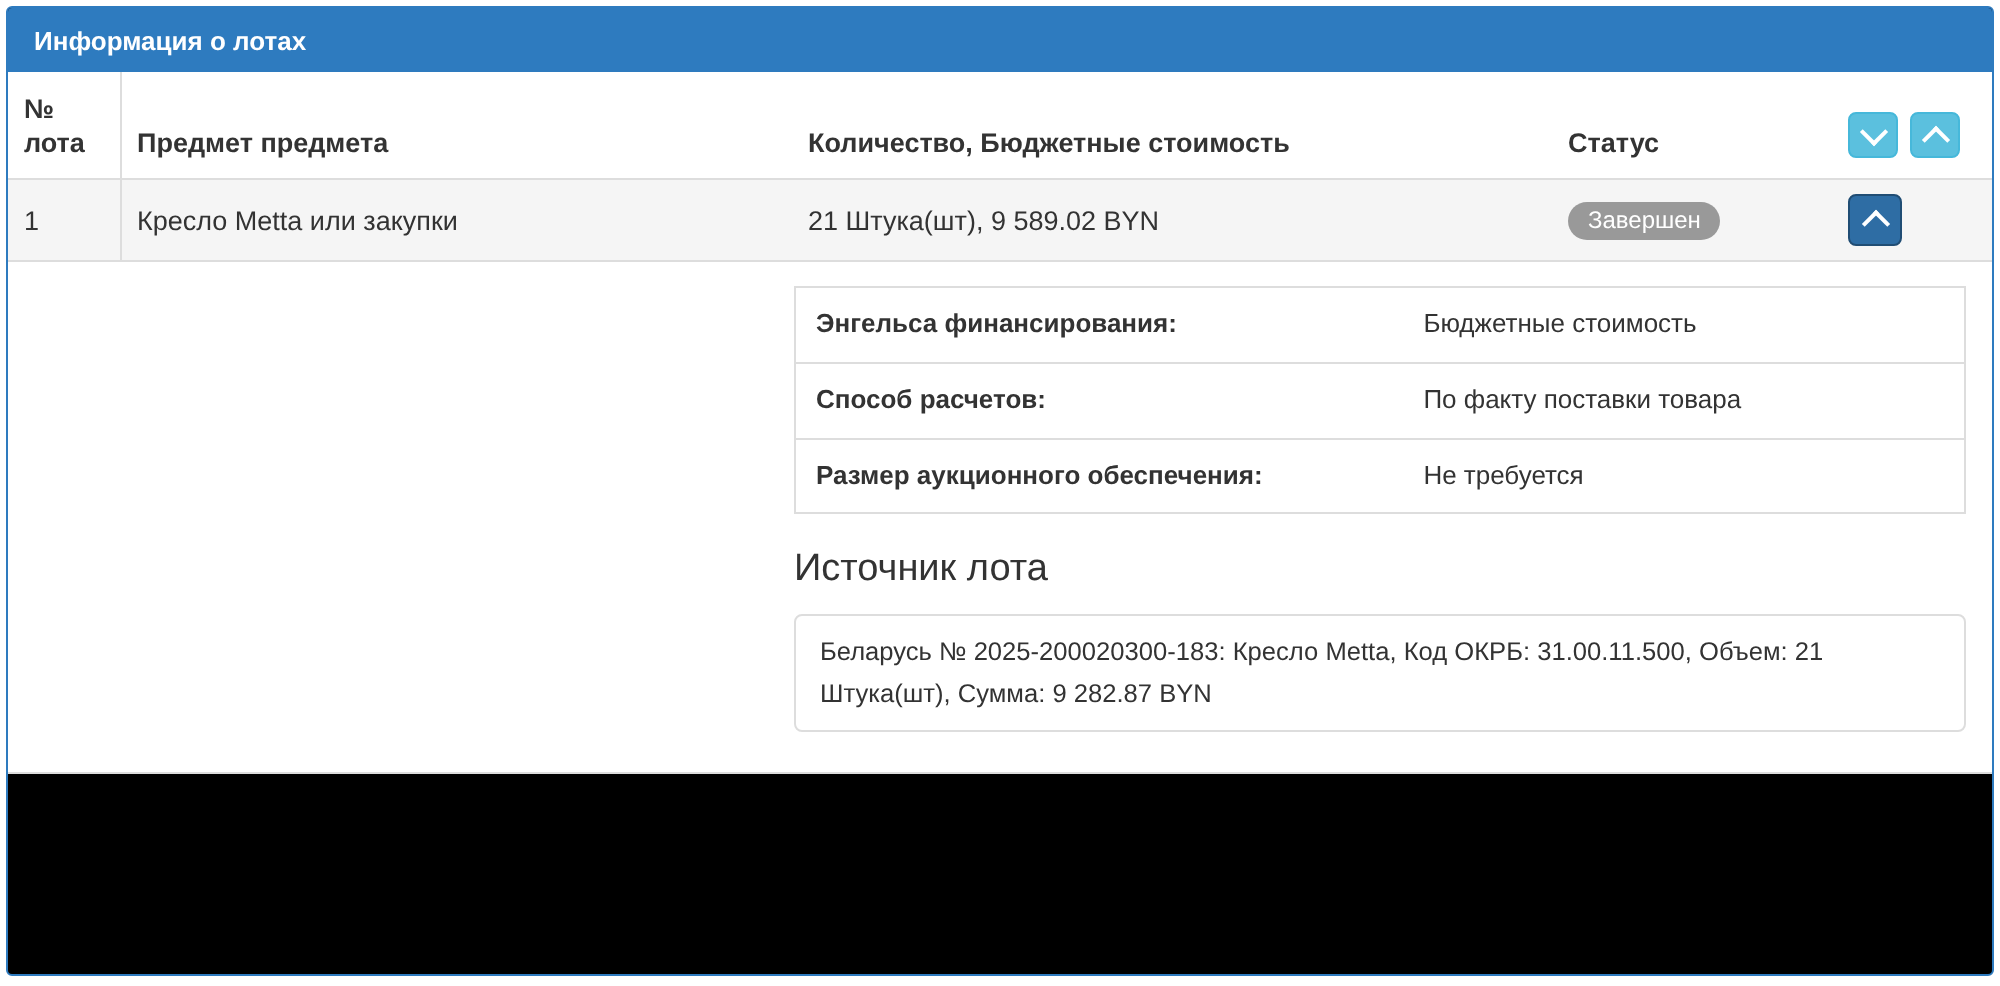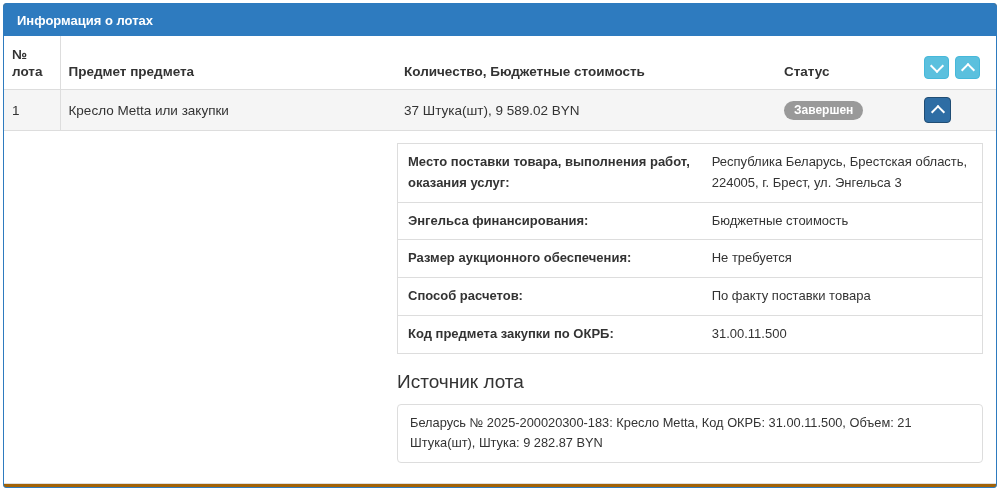--- a/index.html
+++ b/index.html
@@ -9,21 +9,21 @@
     font-family: "Liberation Sans", "DejaVu Sans", sans-serif;
     color: #333;
     overflow: hidden;
   }
   .panel {
     margin: 3px;
     height: 485px;
     box-sizing: border-box;
     border: 1px solid #2e7bbf;
     border-radius: 3px;
-    background: #a16207;
+    background: #000000;
     overflow: hidden;
   }
   .panel-heading {
     background: #2e7bbf;
     color: #fff;
     font-size: 13px;
     font-weight: bold;
     padding: 9px 13px 8px;
     line-height: 15px;
   }
@@ -79,21 +79,21 @@
     background: #fff;
     padding: 8px 12px;
     font-size: 12.8px;
     line-height: 1.6;
   }
   .badge-status {
     display: inline-block;
     background: #999999;
     color: #fff;
     font-size: 12px;
-    font-weight: bold;
+    font-weight: normal;
     padding: 3px 10px;
     border-radius: 10px;
     line-height: 13px;
   }
   .btn {
     display: inline-flex;
     align-items: center;
     justify-content: center;
     border-radius: 4px;
     cursor: pointer;
@@ -158,63 +158,55 @@
               <i class="chev up"></i>
             </span>
           </div>
         </th>
       </tr>
     </thead>
     <tbody>
       <tr class="lot-row">
         <td class="cell-num">1</td>
         <td>Кресло Metta или закупки</td>
-        <td>37 Штука(шт), 9 589.02 BYN</td>
+        <td>21 Штука(шт), 9 589.02 BYN</td>
         <td>
           <span class="badge-status">Завершен</span>
         </td>
         <td class="cell-actions">
           <span class="btn btn-primary active">
             <i class="chev up"></i>
           </span>
         </td>
       </tr>
 
       <tr class="expand-row">
         <td colspan="5">
           <div class="detail-wrap">
             <table class="details">
               <tbody>
                 <tr>
-                  <td class="dlabel">Место поставки товара, выполнения работ, оказания услуг:</td>
-                  <td class="dvalue">Республика Беларусь, Брестская область, 224005, г. Брест, ул. Энгельса 3</td>
-                </tr>
-                <tr>
                   <td class="dlabel">Энгельса финансирования:</td>
                   <td class="dvalue">Бюджетные стоимость</td>
-                </tr>
-                <tr>
-                  <td class="dlabel">Размер аукционного обеспечения:</td>
-                  <td class="dvalue">Не требуется</td>
                 </tr>
                 <tr>
                   <td class="dlabel">Способ расчетов:</td>
                   <td class="dvalue">По факту поставки товара</td>
                 </tr>
                 <tr>
-                  <td class="dlabel">Код предмета закупки по ОКРБ:</td>
-                  <td class="dvalue">31.00.11.500</td>
+                  <td class="dlabel">Размер аукционного обеспечения:</td>
+                  <td class="dvalue">Не требуется</td>
                 </tr>
               </tbody>
             </table>
 
             <div class="positions-title">Источник лота</div>
 
             <div class="position-box">
-              <span>Беларусь № </span><b>2025-200020300-183</b><span>: Кресло Metta, </span><b>Код ОКРБ:</b><span> 31.00.11.500, </span><b>Объем:</b><span> 21 Штука(шт), </span><b>Штука:</b><span> 9 282.87 BYN</span>
+              <span>Беларусь № </span><b>2025-200020300-183</b><span>: Кресло Metta, </span><b>Код ОКРБ:</b><span> 31.00.11.500, </span><b>Объем:</b><span> 21 Штука(шт), </span><b>Сумма:</b><span> 9 282.87 BYN</span>
             </div>
           </div>
         </td>
       </tr>
 
     </tbody>
   </table>
 </div>
 
 </body></html>

